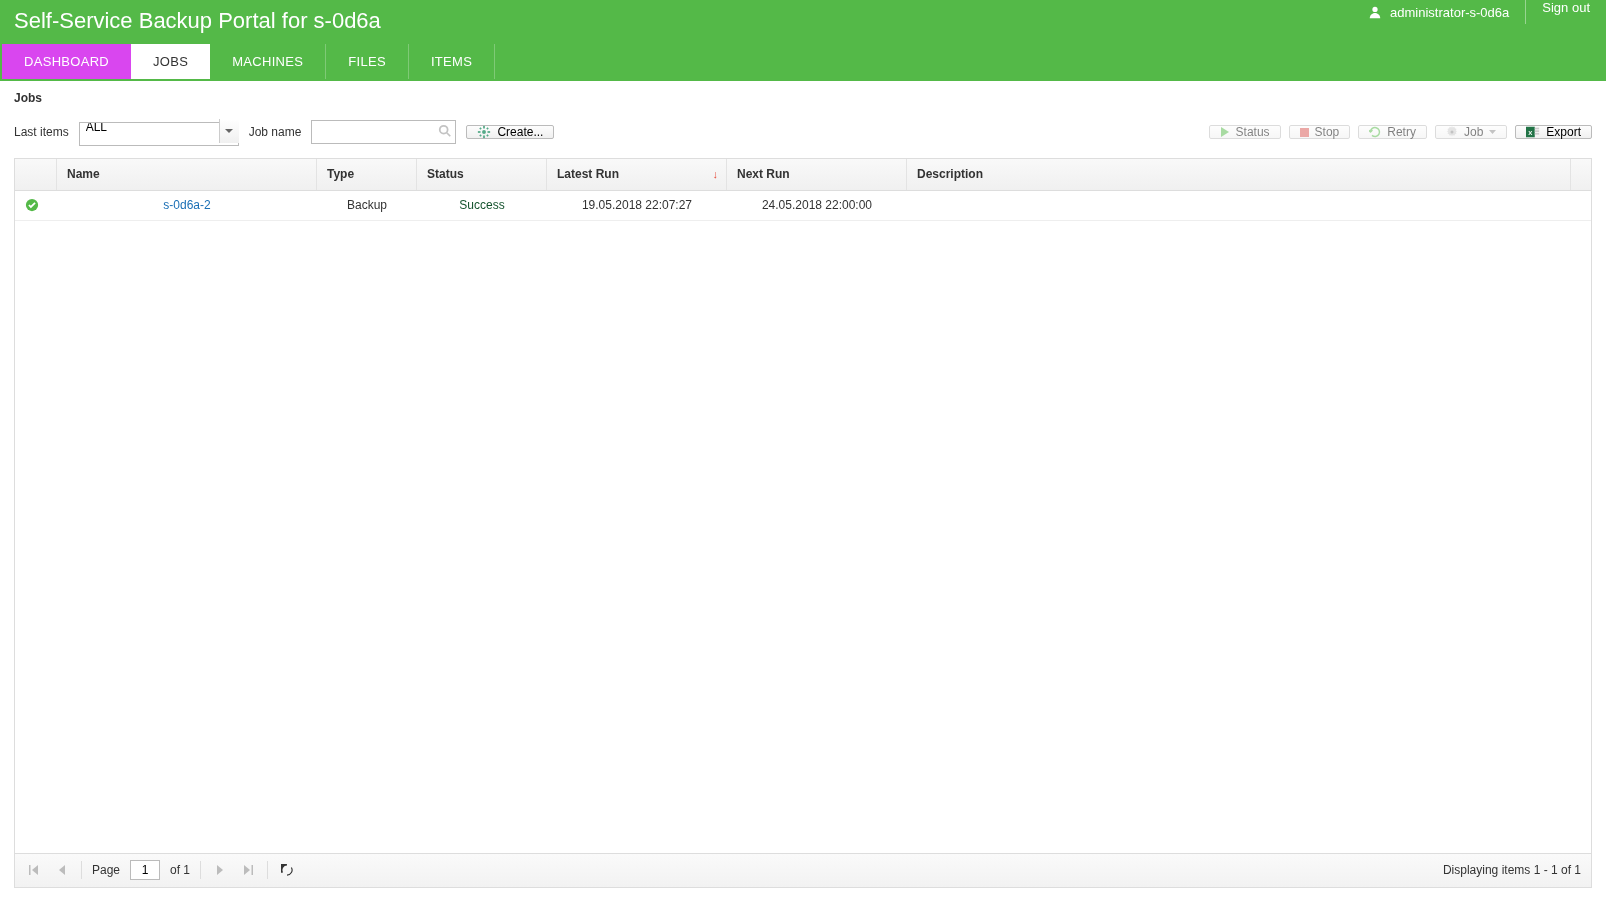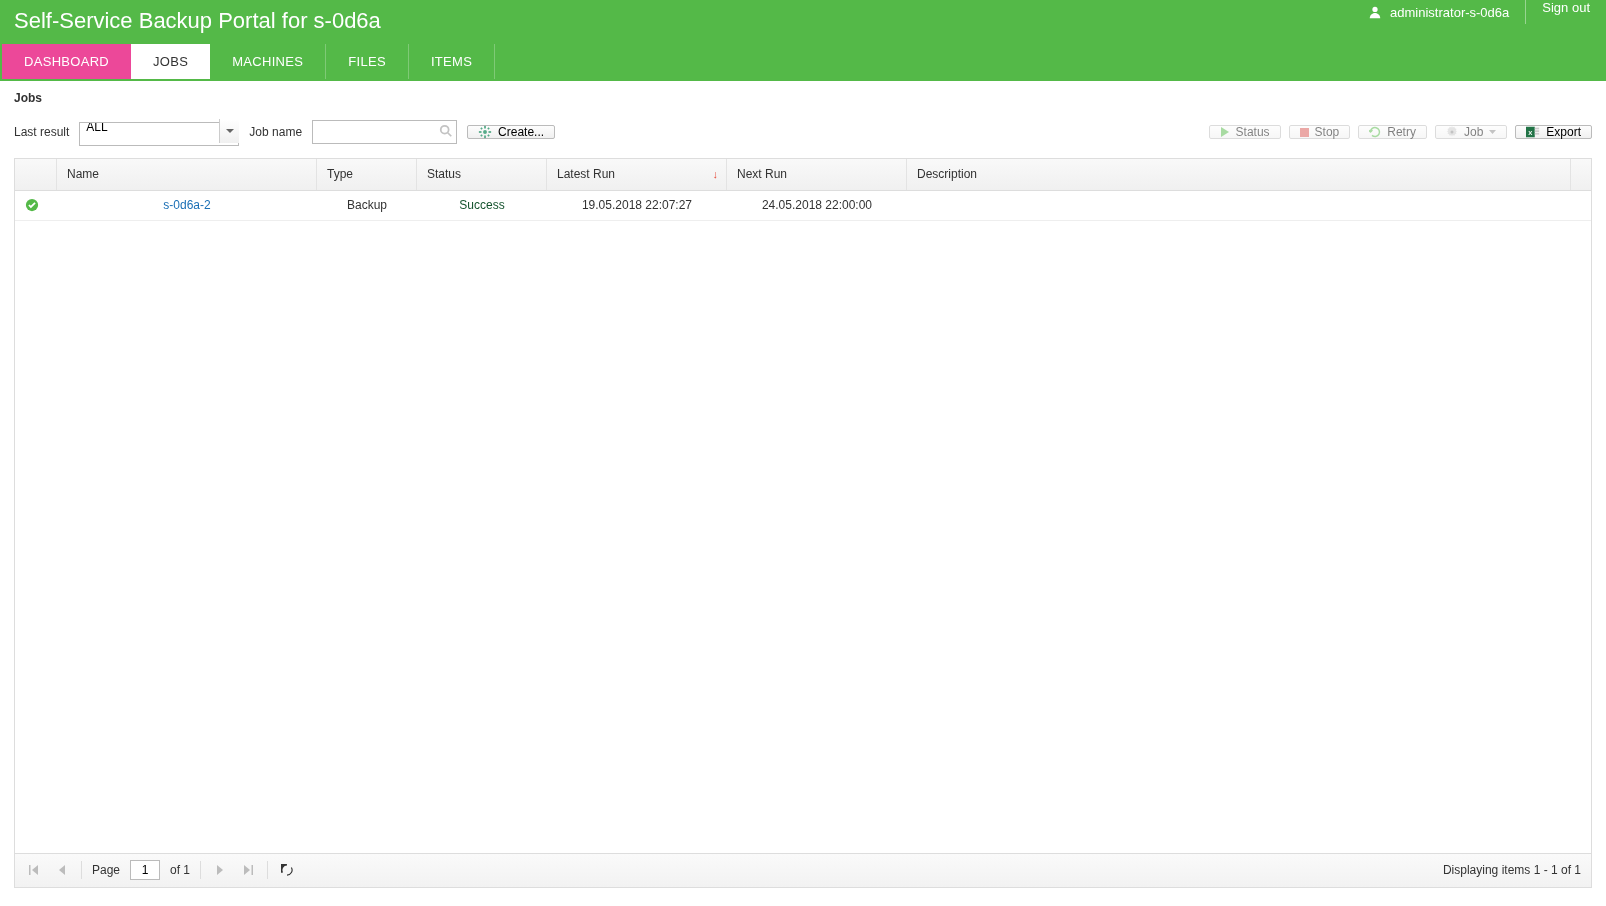--- a/index.html
+++ b/index.html
@@ -4,21 +4,21 @@
 <style>
   * { box-sizing: border-box; margin: 0; padding: 0; }
   body { font-family: "Segoe UI", Tahoma, Arial, sans-serif; font-size: 13px; color: #333; background: #fff; }
   
   .header { background: #54b948; color: #fff; display: flex; justify-content: space-between; align-items: flex-start; padding: 0; }
   .header-left { padding: 2px; }
   .title { font-size: 22px; font-weight: 400; padding: 6px 12px 10px 12px; }
   .tabs { display: flex; }
   .tab { padding: 10px 22px; font-size: 13px; font-weight: 400; cursor: pointer; border-right: 1px solid rgba(255,255,255,0.25); text-transform: none; letter-spacing: 0.3px; }
   .tab.active { background: #fff; color: #333; border-right: none; }
-  .tab.dashboard { background: #ec4899; border-right: none; }
+  .tab.dashboard { background: #d946ef; border-right: none; }
   .header-right { display: flex; align-items: flex-start; padding: 0 16px; height: 64px; gap: 16px; }
   .user-area { display: flex; align-items: center; gap: 8px; padding-right: 16px; border-right: 1px solid rgba(255,255,255,0.4); height: 24px; }
   .signout { cursor: pointer; }
   
   .breadcrumb { padding: 10px 14px; font-weight: 700; font-size: 12px; }
   
   .toolbar { display: flex; align-items: center; padding: 4px 14px 12px 14px; gap: 8px; }
   .toolbar-left { display: flex; align-items: center; gap: 10px; }
   .toolbar label { font-size: 12px; color: #333; }
   .select-wrap { position: relative; display: inline-block; }
@@ -26,21 +26,21 @@
   .select-caret { position: absolute; right: 0; top: 0; width: 20px; height: 24px; border-left: 1px solid #ccc; display:flex; align-items:center; justify-content:center; pointer-events:none; background: linear-gradient(#fff,#f0f0f0); }
   .search-wrap { position: relative; display: inline-block; }
   .search-input { border: 1px solid #bbb; height: 24px; width: 145px; padding: 2px 24px 2px 6px; font-size: 12px; }
   .search-icon { position: absolute; right: 4px; top: 4px; opacity: 0.5; }
   .btn { border: 1px solid #bbb; background: linear-gradient(#fdfdfd,#f0f0f0); height: 14px; padding: 0 10px; display: inline-flex; align-items: center; gap: 6px; font-size: 12px; cursor: pointer; border-radius: 2px; }
   .btn.disabled { opacity: 0.5; cursor: default; }
   .toolbar-right { margin-left: auto; display: flex; gap: 8px; }
   
   .grid { margin: 0 14px; border: 1px solid #ddd; display: flex; flex-direction: column; height: 730px; }
   .grid-header { display: flex; background: linear-gradient(#f9f9f9,#f0f0f0); border-bottom: 1px solid #ddd; height: 32px; align-items: stretch; }
-  .gh-cell { padding: 8px 10px; font-weight: 400; font-size: 12px; border-right: 1px solid #e3e3e3; position: relative; }
+  .gh-cell { padding: 8px 10px; font-weight: 700; font-size: 12px; border-right: 1px solid #e3e3e3; position: relative; }
   .col-status-icon { width: 42px; }
   .col-name { width: 260px; }
   .col-type { width: 100px; }
   .col-status { width: 130px; }
   .col-latest { width: 180px; }
   .col-next { width: 180px; }
   .col-desc { flex: 1; }
   .col-end { width: 14px; border-right: none; }
   .sort-arrow { position: absolute; right: 8px; top: 9px; color: #e74c3c; font-size: 11px; }
   
@@ -83,21 +83,21 @@
       <span>administrator-s-0d6a</span>
     </div>
     <span class="signout">Sign out</span>
   </div>
 </div>
 
 <div class="breadcrumb">Jobs</div>
 
 <div class="toolbar">
   <div class="toolbar-left">
-    <label>Last result</label>
+    <label>Last items</label>
     <div class="select-wrap">
       <input class="select" readonly="" value="ALL" style="">
       <span class="select-caret">
         <svg width="8" height="5" viewBox="0 0 8 5">
             <path d="M0 0l4 4 4-4z" fill="#666"></path>
           </svg>
       </span>
     </div>
     <label>Job name</label>
     <div class="search-wrap">

